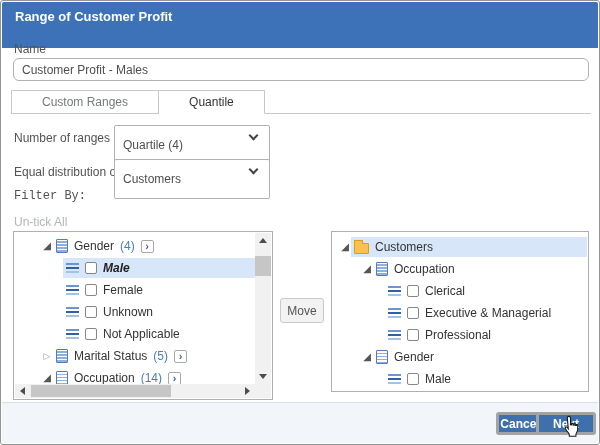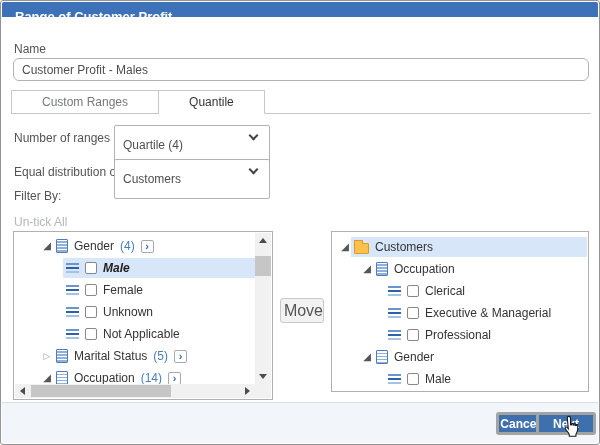--- a/index.html
+++ b/index.html
@@ -1,20 +1,20 @@
 <!DOCTYPE html>
 <html><head>
 <meta charset="utf-8">
 <style>
   * { box-sizing: border-box; margin: 0; padding: 0; }
   html,body { width:600px; height:445px; font-family:"Liberation Sans",sans-serif; background:#fff; }
   .dialog { position:absolute; left:0; top:0; width:600px; height:445px;
             border:1px solid #949494; border-radius:3px; background:#fff; overflow:hidden; }
 
-  .titlebar { position:absolute; left:1px; top:1px; right:1px; height:15px;
+  .titlebar { position:absolute; left:1px; top:1px; right:1px; height:46px;
               background:#3d72b8; color:#fff; font-size:13px; font-weight:bold;
               line-height:30px; padding-left:13px; border-radius:2px 2px 0 0; }
 
   .lbl { position:absolute; font-size:12px; color:#535353; }
 
   .name-input { position:absolute; left:12px; top:57px; width:576px; height:23px;
                 border:1px solid #b2b2b2; border-radius:6px; font-size:12px; color:#4f4f4f;
                 padding:0 8px; font-family:"Liberation Sans",sans-serif; background:#fff; }
 
   .tabbar { position:absolute; left:10px; top:89px; width:580px; height:24px;
@@ -26,21 +26,21 @@
 
   .field-label-1 { left:13px; top:130px; }
   .field-label-2 { left:13px; top:164px; }
   .select { position:absolute; left:113px; width:156px; height:40px; border:1px solid #b2b2b2;
             border-radius:2px; background:#fff; font-size:12px; color:#4f4f4f;
             display:flex; align-items:center; padding:0 8px; }
   .select-1 { top:124px; } .select-2 { top:158px; }
   .chev { position:absolute; right:12px; top:6px; width:7px; height:7px;
           border-right:2px solid #454545; border-bottom:2px solid #454545; transform:rotate(45deg); }
 
-  .filter-by { left:13px; top:188px; }
+  .filter-by { left:13px; top:188px;font-family:Liberation Mono, monospace; }
   .untick { position:absolute; left:13px; top:214px; font-size:12px; color:#b3b6ba; }
 
   .panel { position:absolute; border:1px solid #b0b0b0; background:#fff; }
   .panel-left { left:12px; top:230px; width:260px; height:169px; }
   .panel-right { left:330px; top:230px; width:258px; height:161px; }
   .tree-area { position:absolute; left:1px; top:1px; overflow:hidden; }
   .panel-left .tree-area { right:17px; bottom:15px; padding-top:2px; }
   .panel-right .tree-area { right:1px; bottom:1px; padding-top:3px; }
 
   .trow { display:flex; align-items:center; height:22px; font-size:12px; color:#333; }
@@ -77,21 +77,21 @@
   .tri-right { width:0;height:0;border-top:4px solid transparent;border-bottom:4px solid transparent;border-left:5px solid #4c4c4c; }
   .v-up { top:0; left:0; right:0; height:15px; }
   .v-down { bottom:0; left:0; right:0; height:15px; }
   .v-thumb { position:absolute; left:0; right:0; top:23px; height:20px; background:#c6c6c6; }
   .h-left { left:0; top:0; bottom:0; width:15px; }
   .h-right { right:0; top:0; bottom:0; width:15px; }
   .h-thumb { position:absolute; left:16px; top:1px; bottom:1px; width:140px; background:#c6c6c6; }
 
   .move-btn { position:absolute; left:279px; top:297px; width:44px; height:25px;
               background:#f2f2f2; border:1px solid #c9c9c9; border-radius:3px;
-              font-size:16px; color:#555; font-family:"Liberation Sans",sans-serif;text-align:right; }
+              font-size:12px; color:#555; font-family:"Liberation Sans",sans-serif; }
 
   .footer { position:absolute; left:1px; right:1px; bottom:1px; height:41px;
             background:#f2f5f9; border-top:1px solid #dadfe6; border-radius:0 0 2px 2px; }
   .btn { position:absolute; top:9px; height:23px; border:3px solid #a3a3a3; border-radius:3px;
          background:#3e70ad; color:#fff; font-weight:bold; font-size:12px;
          font-family:"Liberation Sans",sans-serif; }
   .btn-cancel { right:54px; width:48px; }
   .btn-next { right:2px; width:60px; }
 
   .cursor { position:absolute; left:558px; top:414px; width:24px; height:26px; pointer-events:none; }

